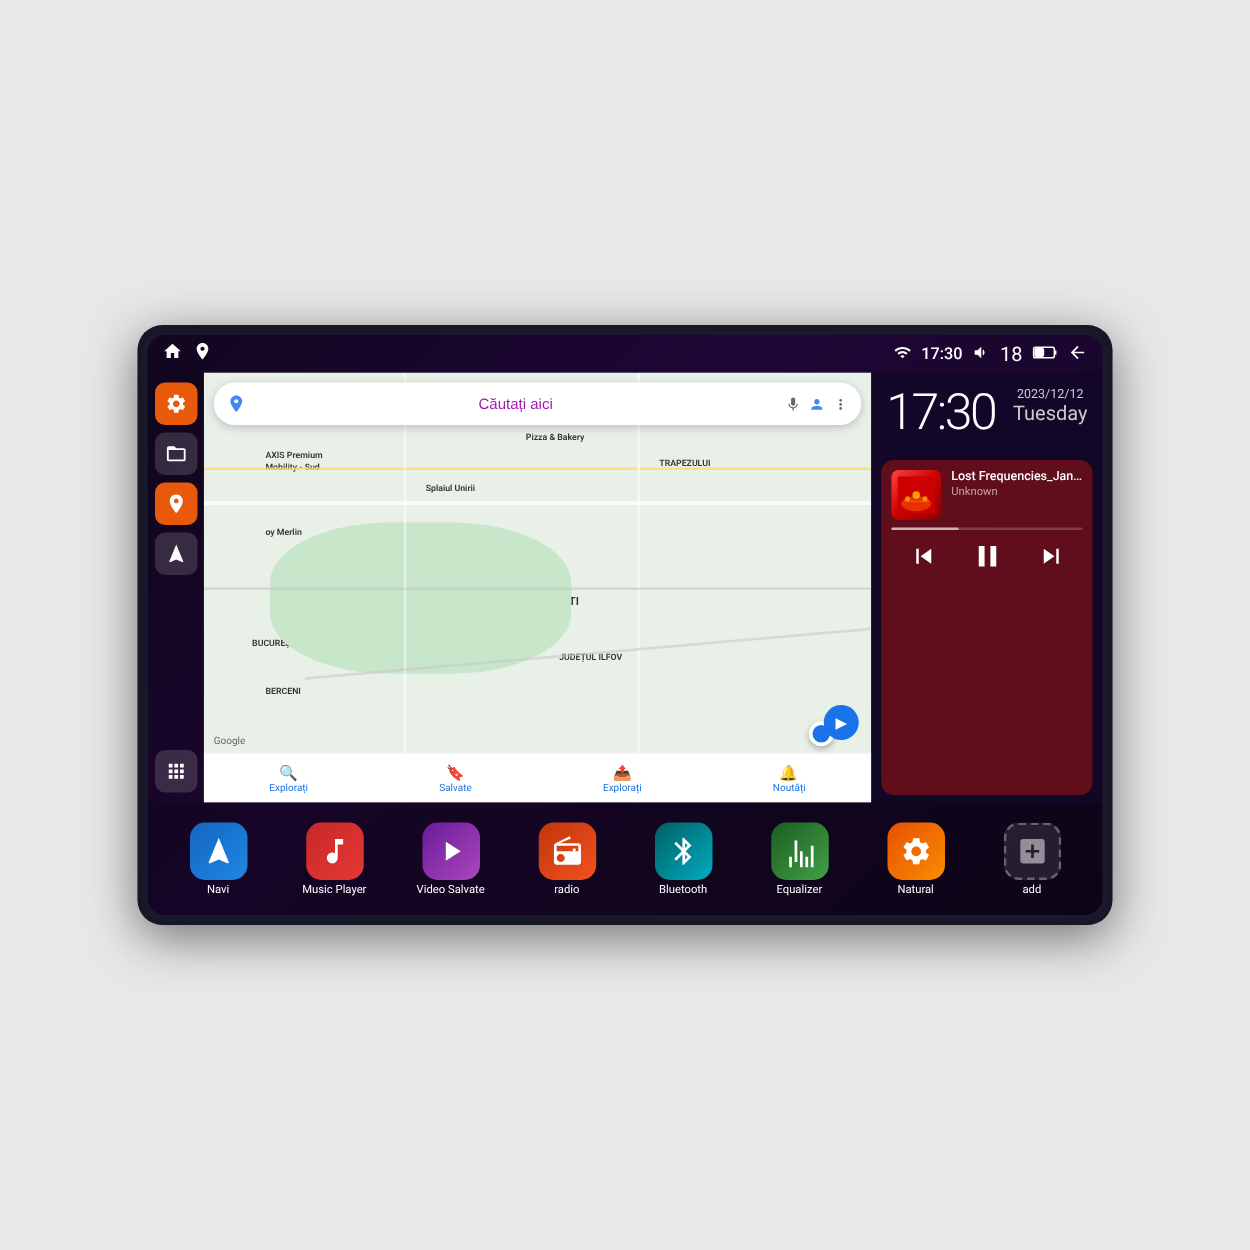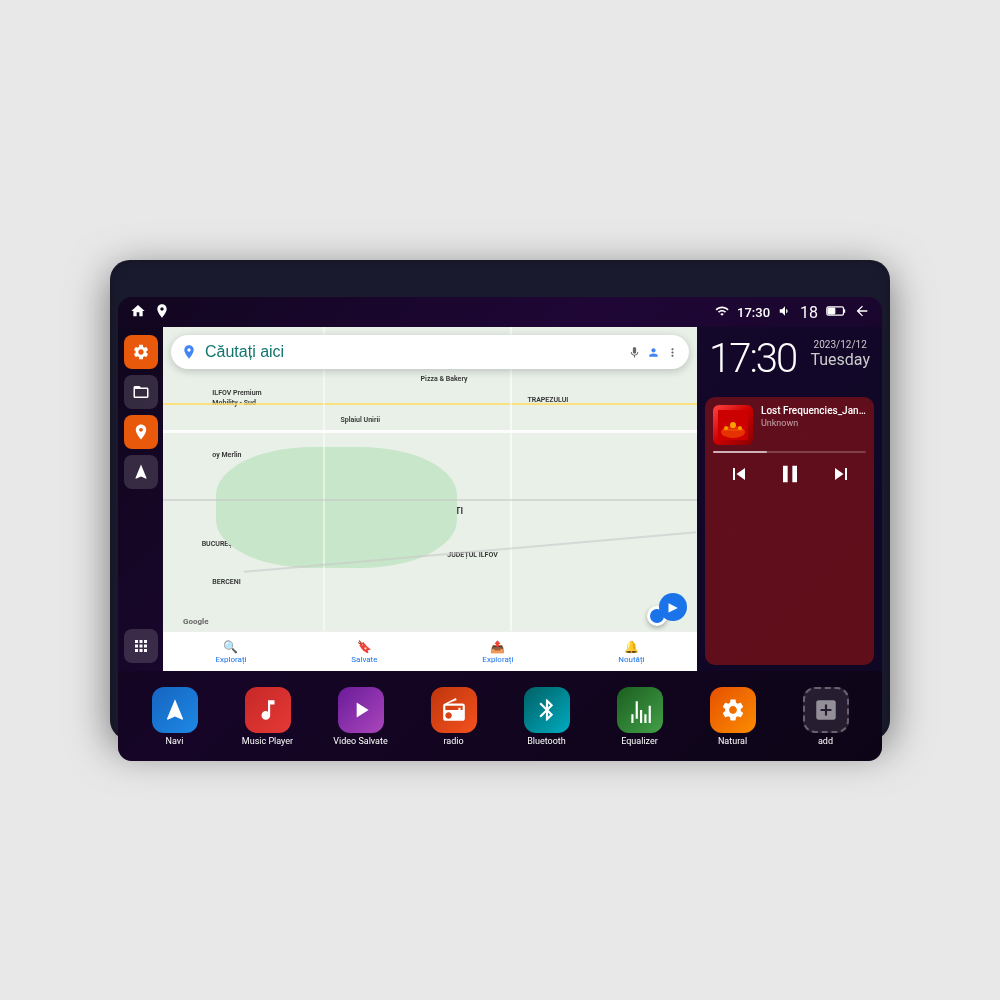--- a/index.html
+++ b/index.html
@@ -25,21 +25,20 @@
 
     .device-screen {
       width: 100%;
       height: 100%;
       background: linear-gradient(135deg, #1a0a2e 0%, #2d0a4e 40%, #1a0a2e 100%);
       border-radius: 14px;
       overflow: hidden;
       position: relative;
       display: flex;
       flex-direction: column;
-      margin-top: 29px;
     }
 
     
     .device-screen::before {
       content: '';
       position: absolute;
       top: 0; left: 0; right: 0; bottom: 0;
       background-image: radial-gradient(1px 1px at 20% 30%, rgba(255,255,255,0.4) 0%, transparent 100%),
                         radial-gradient(1px 1px at 60% 20%, rgba(255,255,255,0.3) 0%, transparent 100%),
                         radial-gradient(1px 1px at 80% 50%, rgba(255,255,255,0.2) 0%, transparent 100%),
@@ -173,23 +172,24 @@
       padding: 0 10px;
       gap: 8px;
       box-shadow: 0 2px 8px rgba(0,0,0,0.2);
       z-index: 10;
     }
 
     .map-search-input {
       flex: 1;
       border: none;
       outline: none;
-      font-size: 16px;
-      color: #0f766e;
+      font-size: 12px;
+      color: #a21caf;
       background: transparent;
+      text-align: center;
     }
 
     .map-search-icons {
       display: flex;
       gap: 6px;
       color: #666;
       font-size: 13px;
     }
 
     
@@ -415,24 +415,24 @@
     .app-icon.orange-red { background: linear-gradient(135deg, #bf360c, #f4511e); }
     .app-icon.cyan { background: linear-gradient(135deg, #006064, #00acc1); }
     .app-icon.green { background: linear-gradient(135deg, #1b5e20, #43a047); }
     .app-icon.dark-orange { background: linear-gradient(135deg, #e65100, #fb8c00); }
     .app-icon.gray { background: rgba(255,255,255,0.1); border: 2px dashed rgba(255,255,255,0.3); }
 
     
     .google-logo {
       position: absolute;
       bottom: 45px;
-      left: 20px;
+      left: 8px;
       font-size: 8px;
       color: #666;
-      font-weight: bold;
+      font-weight: normal;
     }
   </style>
 </head>
 <body>
 
 <div class="device-outer">
   <div class="device-screen">
 
     <div class="status-bar">
       <div class="status-bar-left">
@@ -520,21 +520,21 @@
 
             <div style="position:absolute; top:35%; left:10%; width:45%; height:35%; background:#c8e6c9; border-radius:40%; z-index:1;"></div>
 
             <div style="position:absolute; top:30%; left:0; right:0; height:3px; background:rgba(255,255,255,0.8); z-index:2;"></div>
             <div style="position:absolute; top:22%; left:0; right:0; height:2px; background:rgba(255,220,100,0.8); z-index:2;"></div>
             <div style="position:absolute; top:0; bottom:0; left:65%; width:2px; background:rgba(255,255,255,0.6); z-index:2;"></div>
             <div style="position:absolute; top:0; bottom:0; left:30%; width:2px; background:rgba(255,255,255,0.5); z-index:2;"></div>
             <div style="position:absolute; top:50%; left:0; right:0; height:2px; background:rgba(200,200,200,0.6); z-index:2;"></div>
             <div style="position:absolute; top:65%; left:15%; right:0; height:2px; background:rgba(200,200,200,0.6); transform:rotate(-5deg); z-index:2;"></div>
 
-            <div class="map-label" style="top:18%; left:4%;">ILFOV Premium</div>
+            <div class="map-label" style="top:18%; left:4%;">AXIS Premium</div>
             <div class="map-label" style="top:21%; left:4%;">Mobility - Sud</div>
             <div class="map-label" style="top:26%; left:28%;">Splaiul Unirii</div>
             <div class="map-label" style="top:14%; left:43%;">Pizza &amp; Bakery</div>
             <div class="map-label" style="top:20%; left:63%;">TRAPEZULUI</div>
             <div class="map-label" style="top:42%; left:20%; font-size:8px; font-weight:700;">Parcul Natural Văcărești</div>
             <div class="map-label" style="top:52%; left:42%; font-size:9px;">BUCUREȘTI</div>
             <div class="map-label" style="top:62%; left:2%; font-size:7px;">BUCUREȘTI SECTORUL 4</div>
             <div class="map-label" style="top:65%; left:48%;">JUDEȚUL ILFOV</div>
             <div class="map-label" style="top:73%; left:4%;">BERCENI</div>
             <div class="map-label" style="top:36%; left:4%;">oy Merlin</div>

